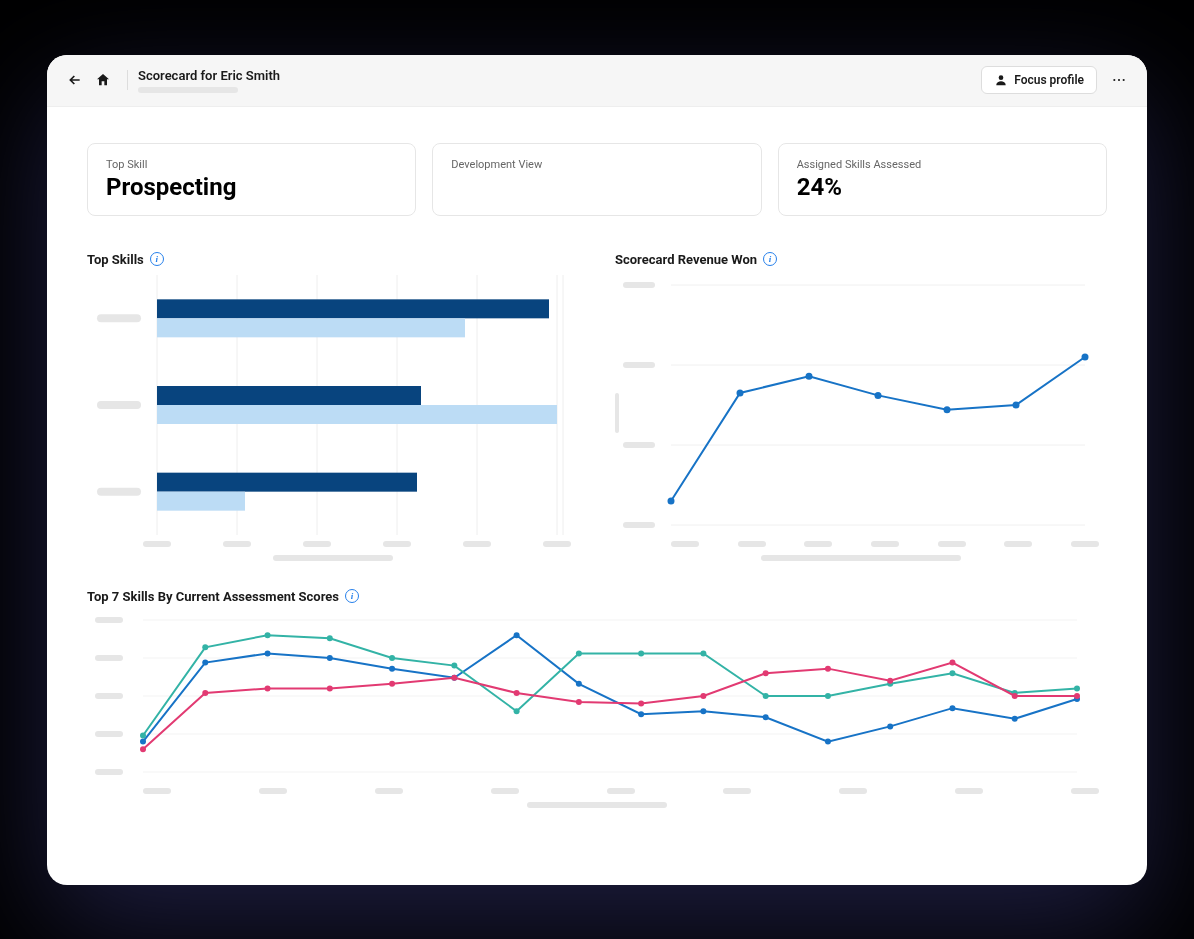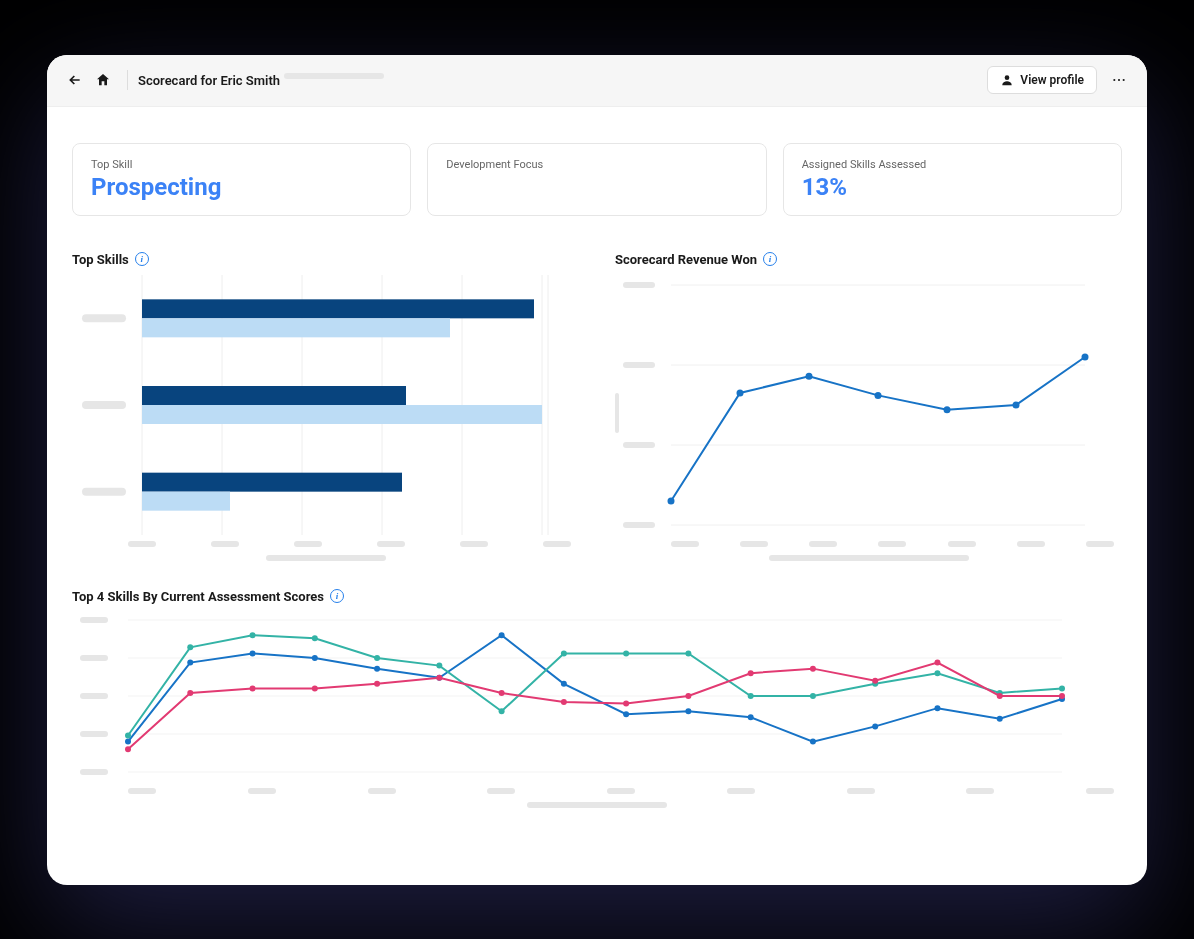--- a/index.html
+++ b/index.html
@@ -1,30 +1,30 @@
 <!DOCTYPE html>
 <html><head>
 <meta charset="utf-8">
 <style>
 *{box-sizing:border-box;margin:0;padding:0;font-family:-apple-system,BlinkMacSystemFont,"Segoe UI",Roboto,sans-serif}
 body{background:#000;display:flex;align-items:center;justify-content:center;min-height:100vh;padding:30px}
 .device{width:1100px;height:830px;background:#fff;border-radius:20px;overflow:hidden;box-shadow:0 40px 120px rgba(60,60,130,.5),0 0 0 1px rgba(0,0,0,.1)}
 .topbar{height:52px;display:flex;align-items:center;padding:0 14px;border-bottom:1px solid #eee;background:#f6f6f6}
 .iconbtn{width:28px;height:28px;display:flex;align-items:center;justify-content:center;border-radius:6px;cursor:pointer;color:#1a1a1a}
 .vdiv{width:1px;height:20px;background:#ddd;margin:0 10px}
-.titlecol{display:flex;flex-direction:row;gap:4px}
+.titlecol{display:flex;flex-direction:column;gap:4px}
 .pagetitle{font-size:13px;font-weight:600;color:#1a1a1a}
 .skel{background:#e6e6e6;border-radius:4px;display:block}
 .spacer{flex:1}
 .pillbtn{display:flex;align-items:center;gap:6px;padding:6px 12px;border:1px solid #ddd;border-radius:6px;background:#fff;font-size:12px;font-weight:600;cursor:pointer;color:#1a1a1a}
-.body{padding:36px 25px;height:calc(100% - 52px);overflow:auto}
+.body{padding:36px 40px;height:calc(100% - 52px);overflow:auto}
 .cards{display:flex;gap:16px;margin-bottom:36px}
 .card{flex:1;border:1px solid #e6e6e6;border-radius:8px;padding:14px 18px}
 .cardlabel{font-size:11px;color:#666}
-.cardval{font-size:24px;font-weight:700;color:#3b82f6;margin-top:2px}
+.cardval{font-size:24px;font-weight:700;color:#000000;margin-top:2px}
 .row{display:flex;gap:36px;margin-bottom:28px}
 .panel{flex:1;display:flex;flex-direction:column}
 .panelhead{display:flex;align-items:center;gap:6px;font-size:13px;font-weight:700;color:#1a1a1a;margin-bottom:8px}
 .info{width:14px;height:14px;border:1px solid #2680eb;border-radius:50%;display:inline-flex;align-items:center;justify-content:center;color:#2680eb;font-size:9px;font-weight:700;font-style:italic;font-family:Georgia,serif}
 .chartwrap{position:relative}
 .xticks{display:flex;justify-content:space-between;padding-left:56px;padding-right:8px;margin-top:6px}
 .footer{display:flex;justify-content:center;margin-top:8px}
 svg{display:block}
 </style>
 </head>
@@ -47,44 +47,44 @@
     <div class="titlecol">
       <div class="pagetitle">Scorecard for Eric Smith</div>
       <span class="skel" style="width:100px;height:6px"></span>
     </div>
     <div class="spacer"></div>
     <button class="pillbtn">
       <svg width="14" height="14" viewBox="0 0 24 24" fill="currentColor">
           <circle cx="12" cy="8" r="4"></circle>
           <path d="M4 20c0-4 4-6 8-6s8 2 8 6v1H4v-1z"></path>
         </svg>
-      <span>View profile</span>
+      <span>Focus profile</span>
     </button>
     <div class="iconbtn" style="margin-left:8px">
       <svg width="16" height="16" viewBox="0 0 24 24" fill="currentColor">
           <circle cx="5" cy="12" r="1.6"></circle>
           <circle cx="12" cy="12" r="1.6"></circle>
           <circle cx="19" cy="12" r="1.6"></circle>
         </svg>
     </div>
   </div>
 
   <div class="body">
 
     <div class="cards">
       <div class="card">
         <div class="cardlabel">Top Skill</div>
         <div class="cardval">Prospecting</div>
       </div>
       <div class="card">
-        <div class="cardlabel">Development Focus</div>
+        <div class="cardlabel">Development View</div>
       </div>
       <div class="card">
         <div class="cardlabel">Assigned Skills Assessed</div>
-        <div class="cardval">13%</div>
+        <div class="cardval">24%</div>
       </div>
     </div>
 
     <div class="row">
 
       <div class="panel">
         <div class="panelhead">
           <span>Top Skills</span>
           <span class="info">i</span>
         </div>
@@ -157,21 +157,21 @@
             <span class="skel" style="width:28px;height:6px"></span>
         </div>
         <div class="footer">
             <span class="skel" style="width:200px;height:6px"></span>
           </div>
       </div>
     </div>
 
     <div class="panel">
       <div class="panelhead">
-        <span>Top 4 Skills By Current Assessment Scores</span>
+        <span>Top 7 Skills By Current Assessment Scores</span>
         <span class="info">i</span>
       </div>
       <div class="chartwrap">
         <svg id="multiChart" width="1000" height="170" viewBox="0 0 1000 170">
             <rect x="8" y="5" width="28" height="6" rx="3" fill="#e6e6e6"></rect>
             <line x1="56" y1="8" x2="990" y2="8" stroke="#f3f3f3"></line>
             <rect x="8" y="43" width="28" height="6" rx="3" fill="#e6e6e6"></rect>
             <line x1="56" y1="46" x2="990" y2="46" stroke="#f3f3f3"></line>
             <rect x="8" y="81" width="28" height="6" rx="3" fill="#e6e6e6"></rect>
             <line x1="56" y1="84" x2="990" y2="84" stroke="#f3f3f3"></line>

